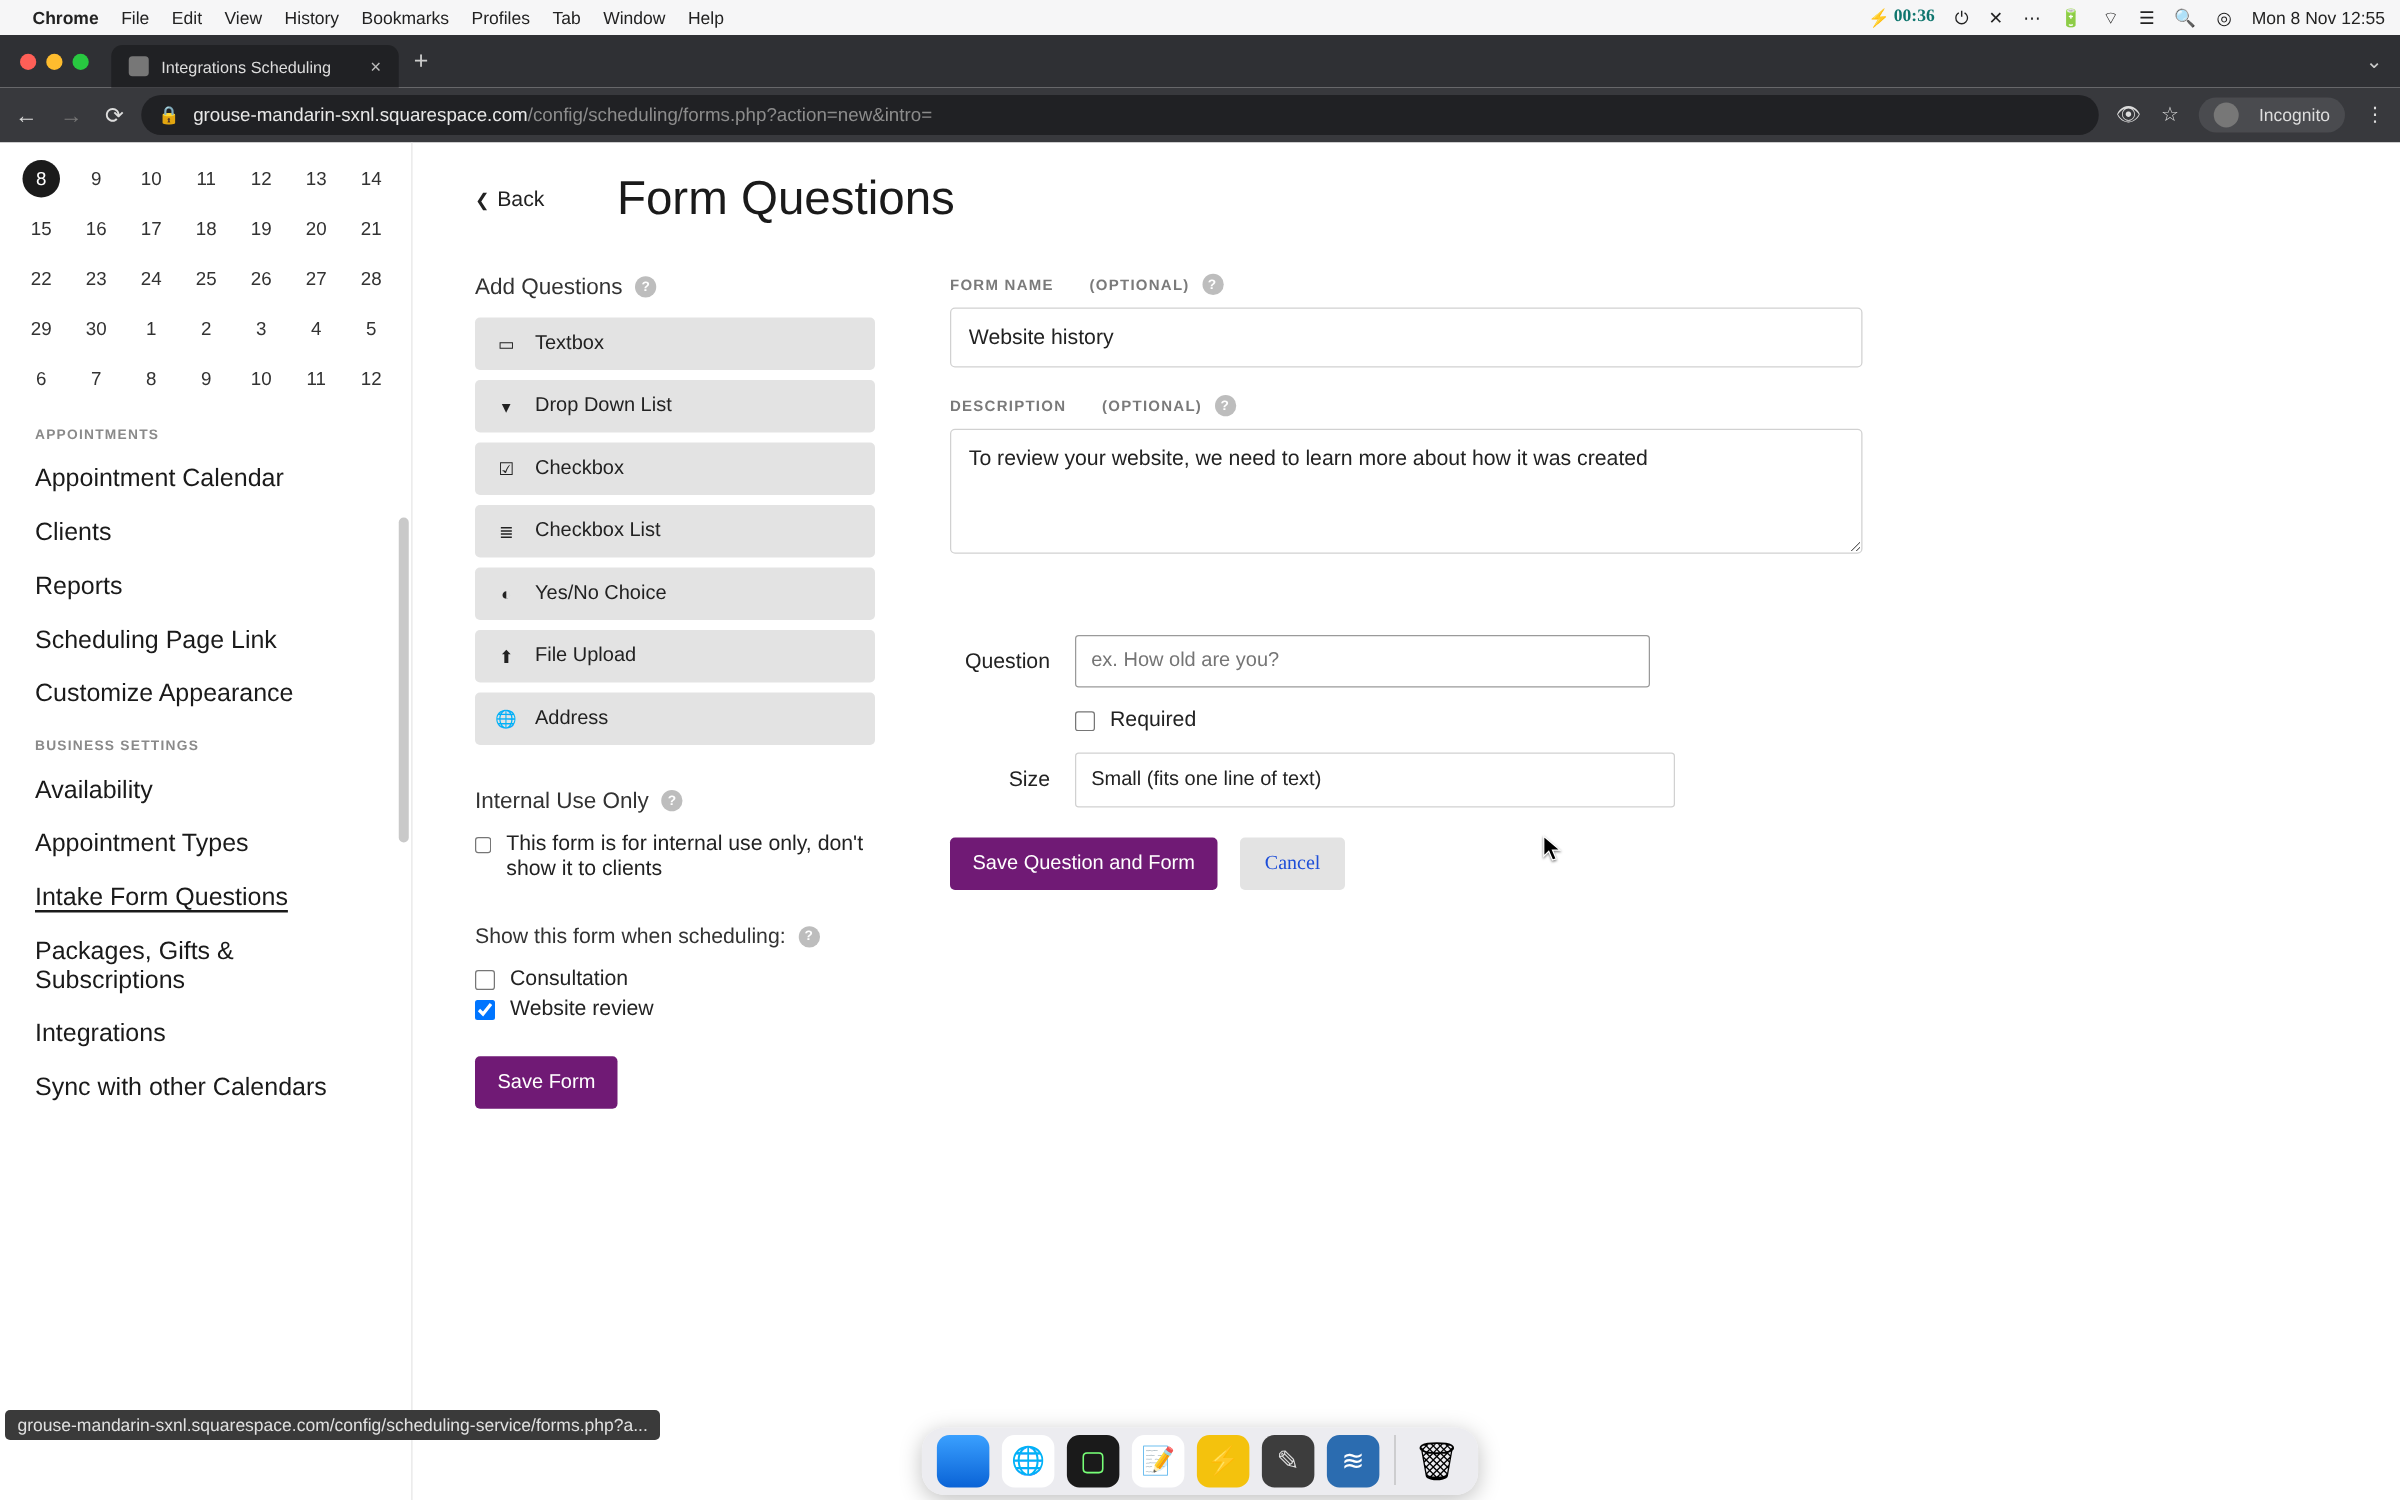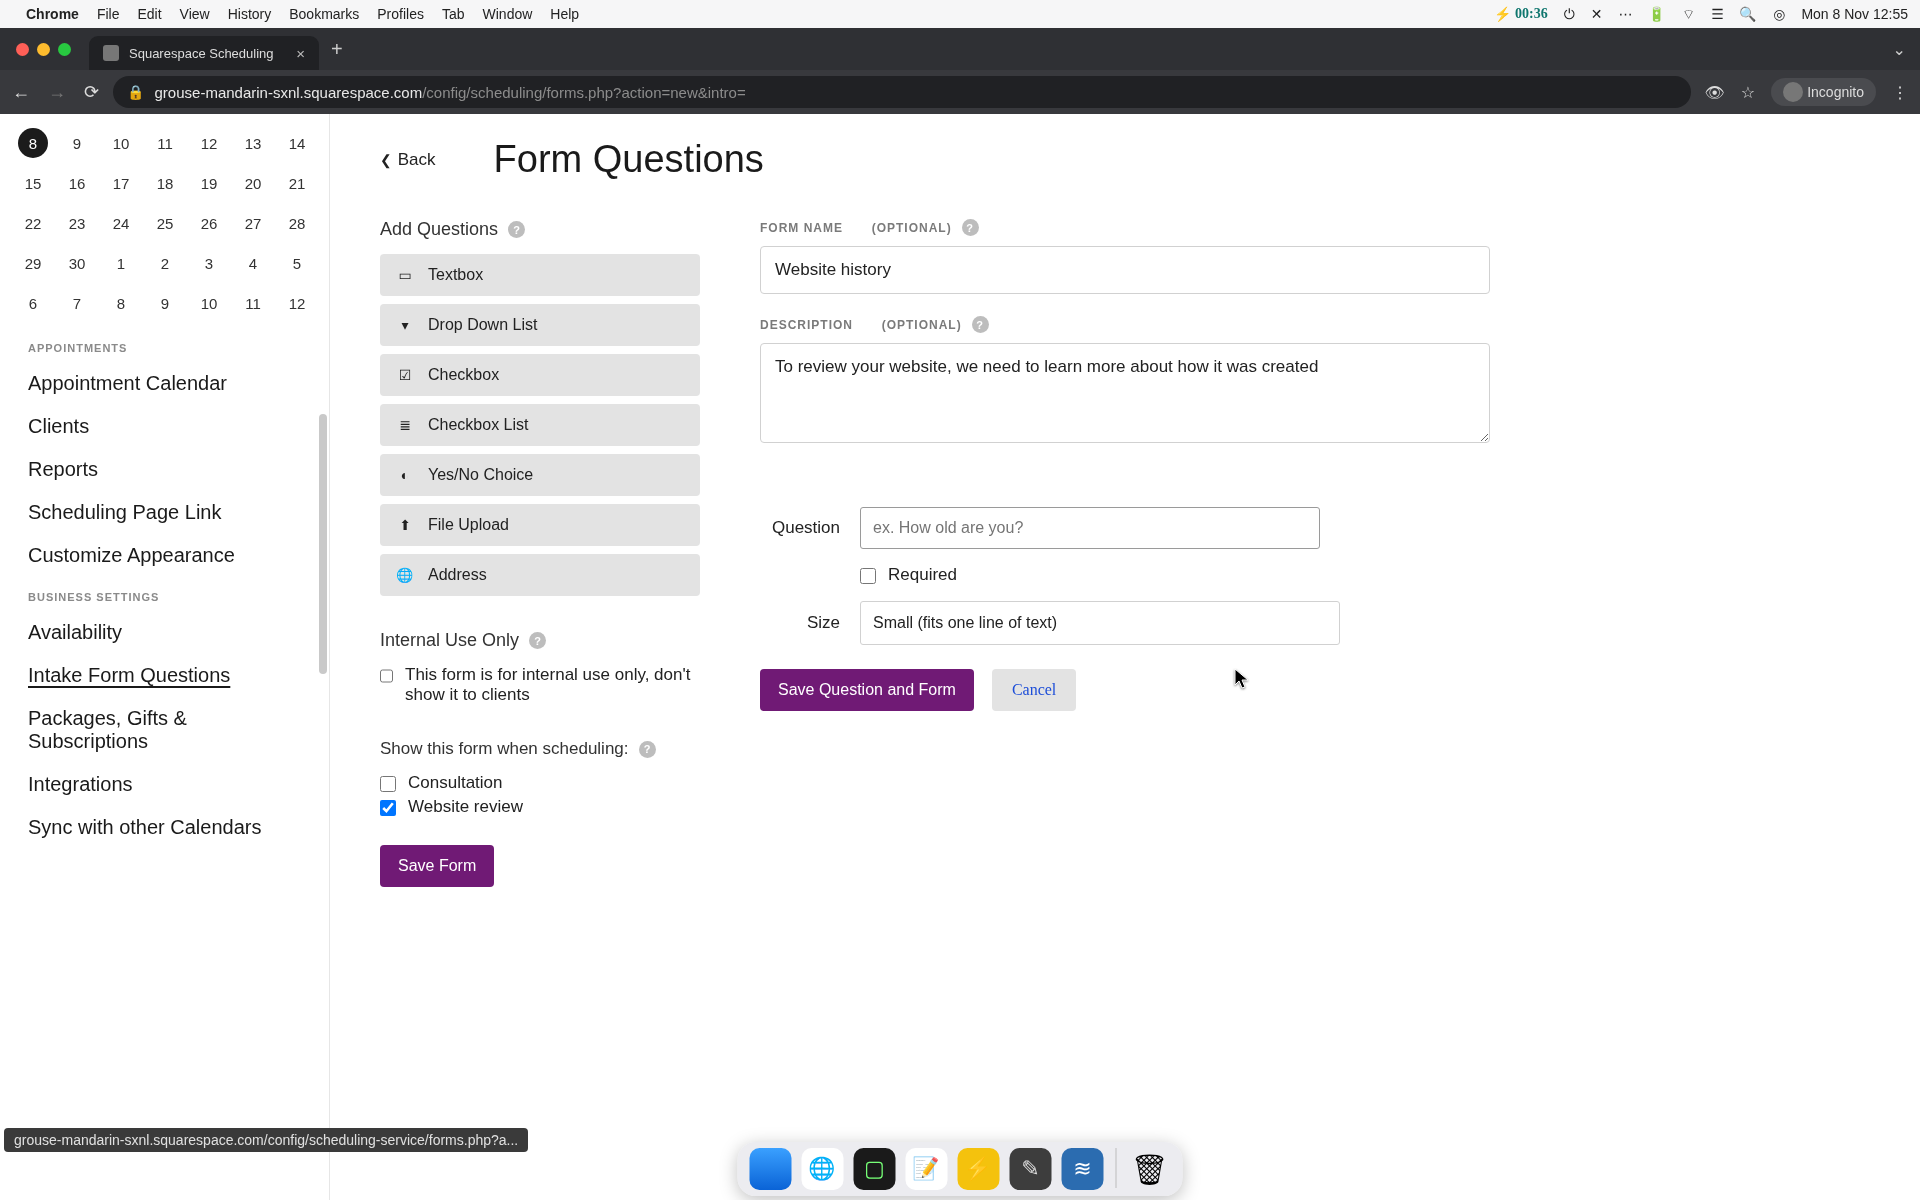--- a/index.html
+++ b/index.html
@@ -28,21 +28,21 @@
   .tab-strip .expand { margin-left:auto; margin-right:14px; color:#ccc; align-self:center; }
 
   .addrbar { height:44px; background:#38393d; display:flex; align-items:center; padding: 0 12px; gap:14px; color:#ddd; }
   .nav-icons { display:flex; gap:18px; align-items:center; font-size:18px; color:#ddd; }
   .nav-icons .disabled{ color:#777; }
   .omnibox { flex:1; background:#202124; height:32px; border-radius:16px; display:flex; align-items:center; padding: 0 14px; font-size:15px; color:#bbb; gap:10px;}
   .omnibox .lock { color:#bbb; font-size:14px;}
   .omnibox .host { color:#e8e8e8; }
   .omnibox .rest { color:#8c8c8c; }
   .addr-right { display:flex; gap:16px; align-items:center; font-size:16px; }
-  .incognito-pill { display:flex; align-items:center; gap:4px; background:#4a4b4f; padding:4px 12px; border-radius:16px; font-size:14px; }
+  .incognito-pill { display:flex; align-items:center; gap:16px; background:#4a4b4f; padding:4px 12px; border-radius:16px; font-size:14px; }
   .incog-icon{ width:20px; height:20px; border-radius:50%; background:#777; display:inline-block;}
 
   
   .app { display:flex; height: calc(1200px - 28px - 42px - 44px); background:#fff; }
 
   
   .sidebar { width: 330px; border-right:1px solid #e6e6e6; padding: 8px 0 20px 0; overflow:hidden; position:relative; }
   .calendar { padding: 6px 18px 10px 18px; }
   .cal-grid { display:grid; grid-template-columns: repeat(7, 1fr); gap: 10px 14px; font-size:15px; color:#333; }
   .cal-cell { width:30px; height:30px; display:flex; align-items:center; justify-content:center; }
@@ -144,21 +144,21 @@
 
 <div class="chrome">
   <div class="tab-strip">
     <div class="traffic">
       <span class="dot red"></span>
       <span class="dot yellow"></span>
       <span class="dot green"></span>
     </div>
     <div class="tab">
       <span class="favicon"></span>
-      <span>Squarespace Scheduling</span>
+      <span>Integrations Scheduling</span>
       <span class="close">×</span>
     </div>
     <span class="newtab">+</span>
     <span class="expand">⌄</span>
   </div>
 
   <div class="addrbar">
     <div class="nav-icons">
       <span>←</span>
       <span class="disabled">→</span>
@@ -224,20 +224,21 @@
 
       <div id="side-sections">
           <div class="side-section-title">APPOINTMENTS</div>
           <div class="side-link">Appointment Calendar</div>
           <div class="side-link">Clients</div>
           <div class="side-link">Reports</div>
           <div class="side-link">Scheduling Page Link</div>
           <div class="side-link">Customize Appearance</div>
           <div class="side-section-title">BUSINESS SETTINGS</div>
           <div class="side-link">Availability</div>
+          <div class="side-link">Appointment Types</div>
           <div class="side-link active">Intake Form Questions</div>
           <div class="side-link">Packages, Gifts &amp; Subscriptions</div>
           <div class="side-link">Integrations</div>
           <div class="side-link">Sync with other Calendars</div>
         </div>
       <div class="scroll-thumb"></div>
     </div>
 
     <div class="main">
       <div class="page-header">

